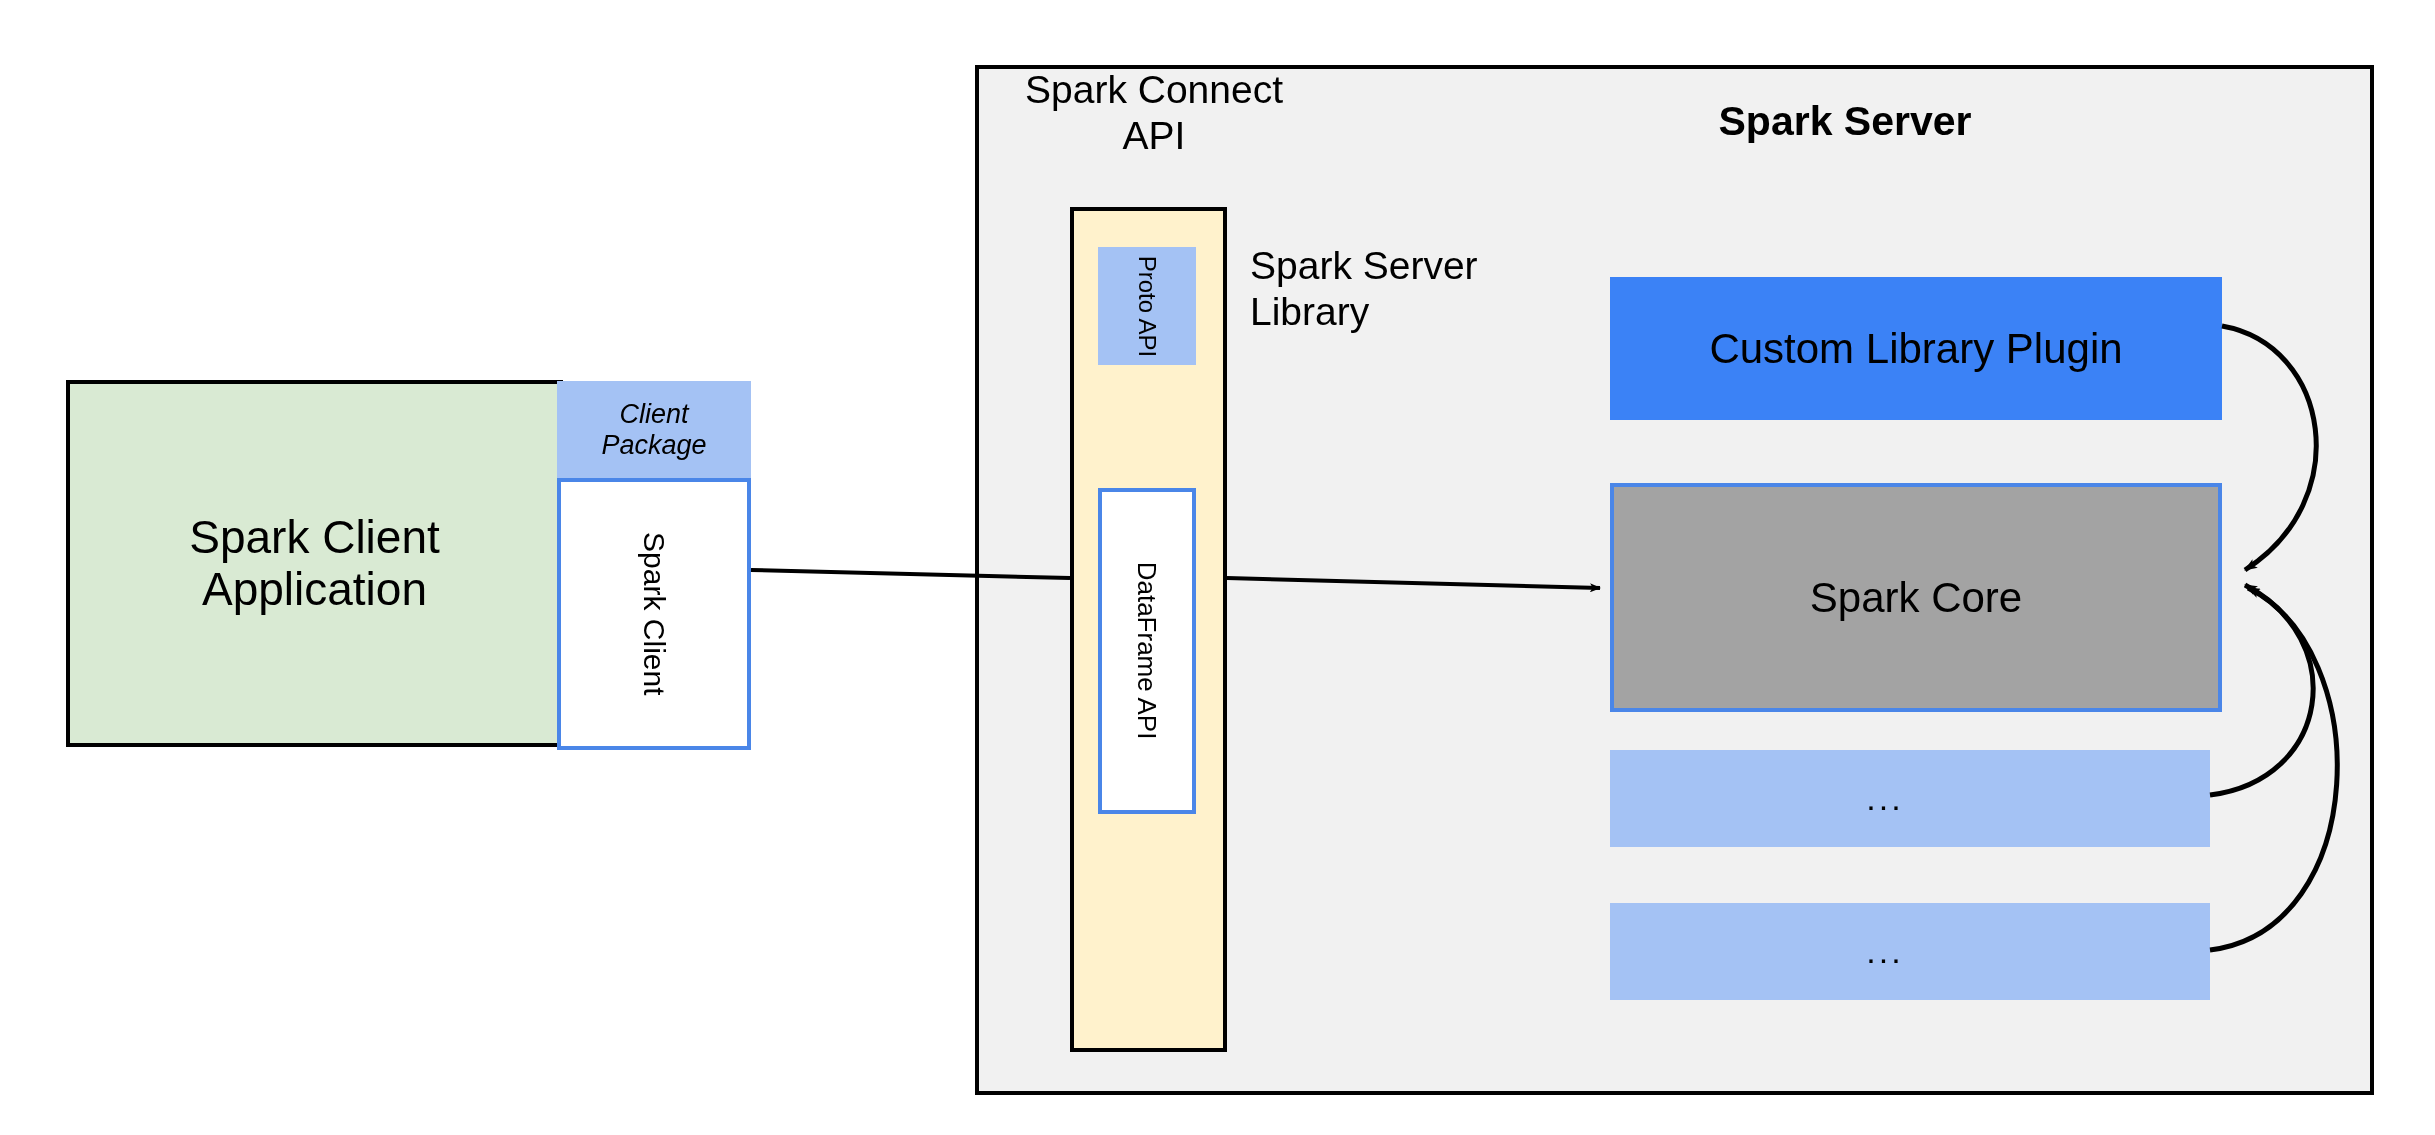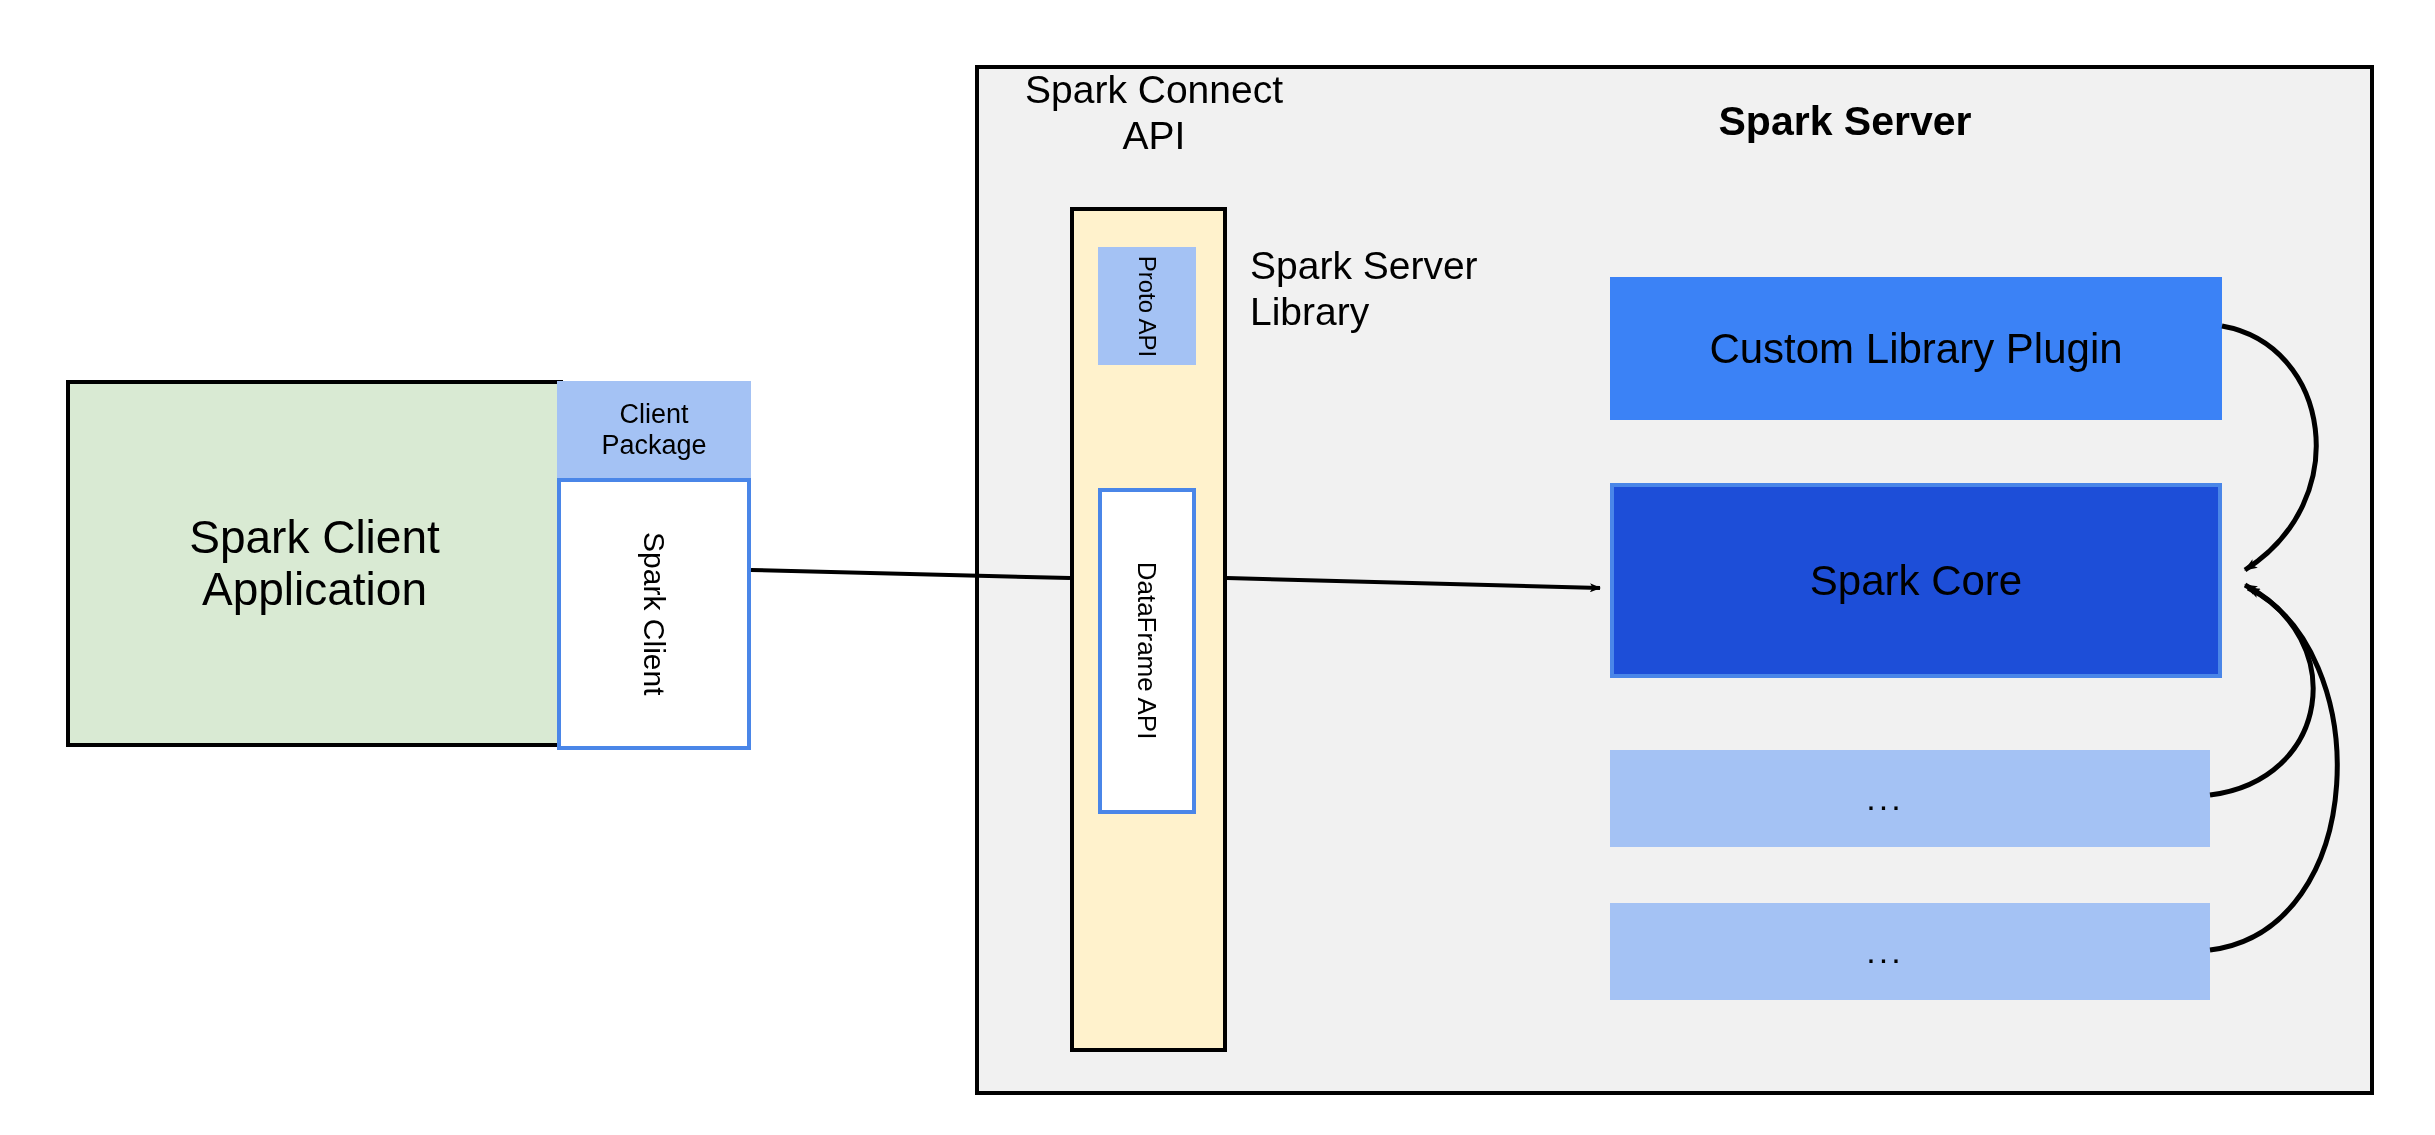--- a/index.html
+++ b/index.html
@@ -51,20 +51,21 @@
     white-space: pre-line;
   }
   #client-package-box {
     left: 557px;
     top: 381px;
     width: 194px;
     height: 97px;
     background: #a4c2f4;
     font-size: 27px;
     white-space: pre-line;
+    font-style: italic;
   }
   #spark-client-box {
     left: 557px;
     top: 478px;
     width: 194px;
     height: 272px;
     background: #ffffff;
     border: 4px solid #4a86e8;
     font-size: 30px;
   }
@@ -147,22 +148,22 @@
     top: 277px;
     width: 612px;
     height: 143px;
     background: #3b82f6;
     font-size: 42px;
   }
   #spark-core-box {
     left: 1610px;
     top: 483px;
     width: 612px;
-    height: 195px;
-    background: #1d4ed8;
+    height: 229px;
+    background: #a3a3a3;
     border: 4px solid #4a86e8;
     font-size: 42px;
   }
   #ellipsis-box-1 {
     left: 1610px;
     top: 750px;
     width: 600px;
     height: 97px;
     background: #a4c2f4;
     font-size: 34px;

